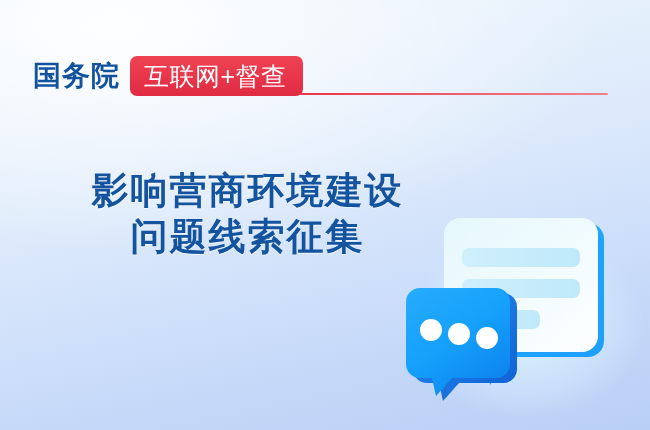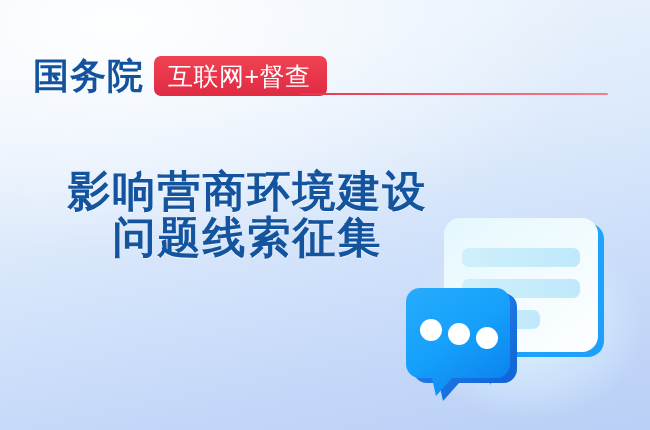--- a/index.html
+++ b/index.html
@@ -30,21 +30,21 @@
   
   #header-lockup {
     position: absolute;
     left: 33px;
     top: 52px;
     display: flex;
     align-items: center;
     height: 48px;
   }
   #agency-name {
-    font-size: 36px;
+    font-size: 28px;
     font-weight: bold;
     color: #13539e;
     letter-spacing: 1px;
     line-height: 1;
     white-space: nowrap;
     font-family: "Liberation Sans", "DejaVu Sans", sans-serif;
     text-align: center;
   }
   #program-badge {
     position: relative;
@@ -88,21 +88,21 @@
 
   
   #headline {
     position: absolute;
     left: 60px;
     top: 168px;
     width: 375px;
     text-align: center;
   }
   .headline-line {
-    font-size: 43px;
+    font-size: 37px;
     font-weight: bold;
     color: #14549f;
     letter-spacing: 2px;
     line-height: 46px;
     white-space: nowrap;
     text-shadow: 0 1px 0 rgba(255,255,255,0.55);
     font-family: "Liberation Sans", "DejaVu Sans", sans-serif;
   }
 
   

